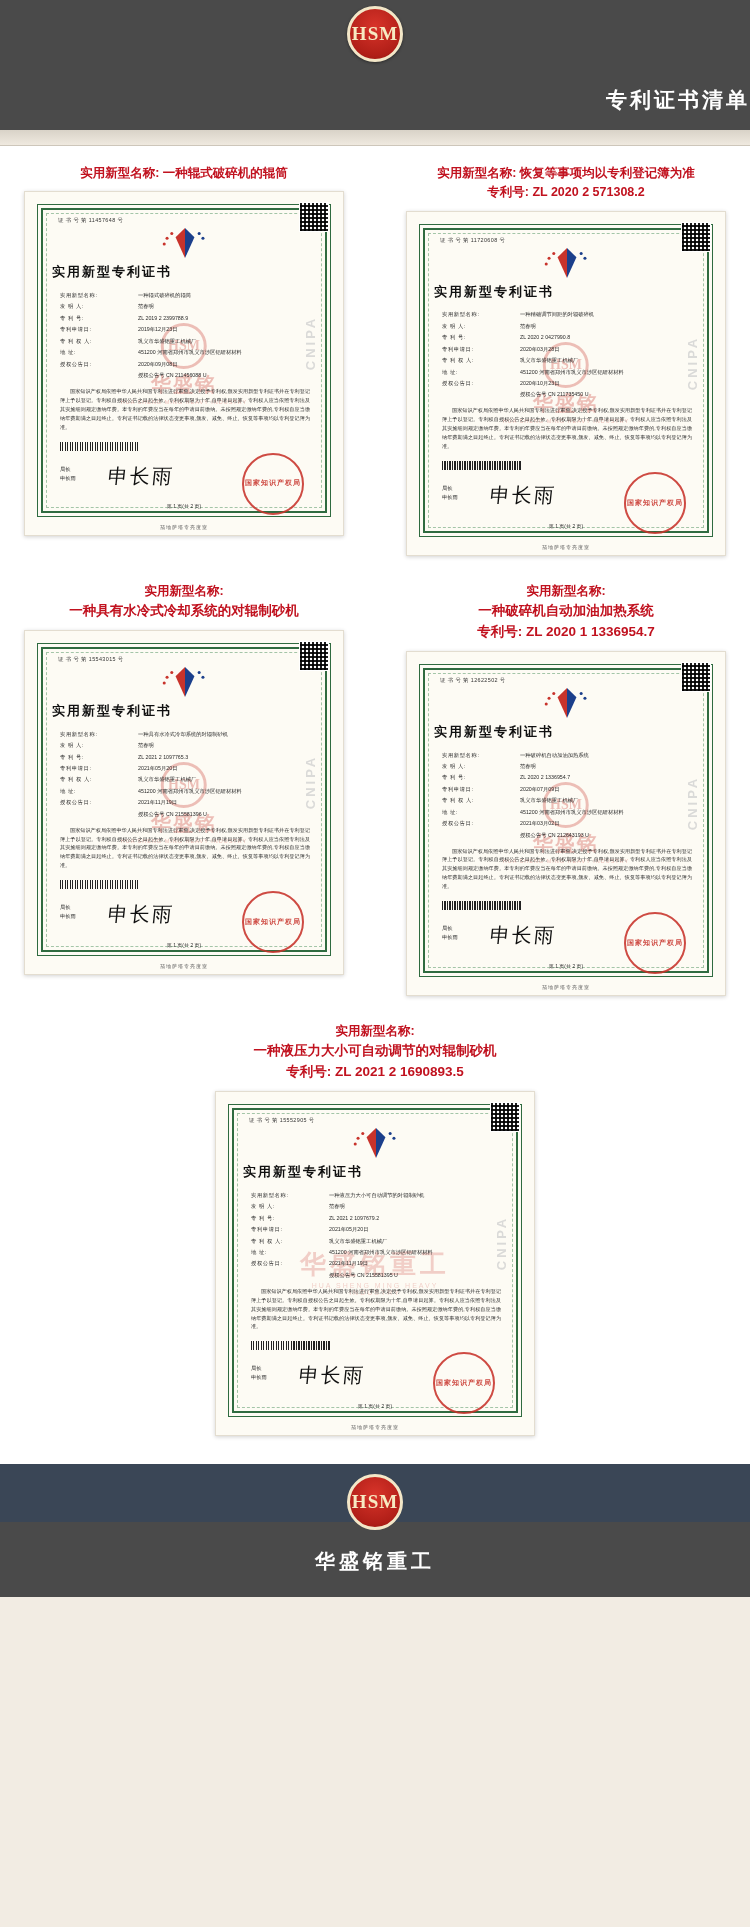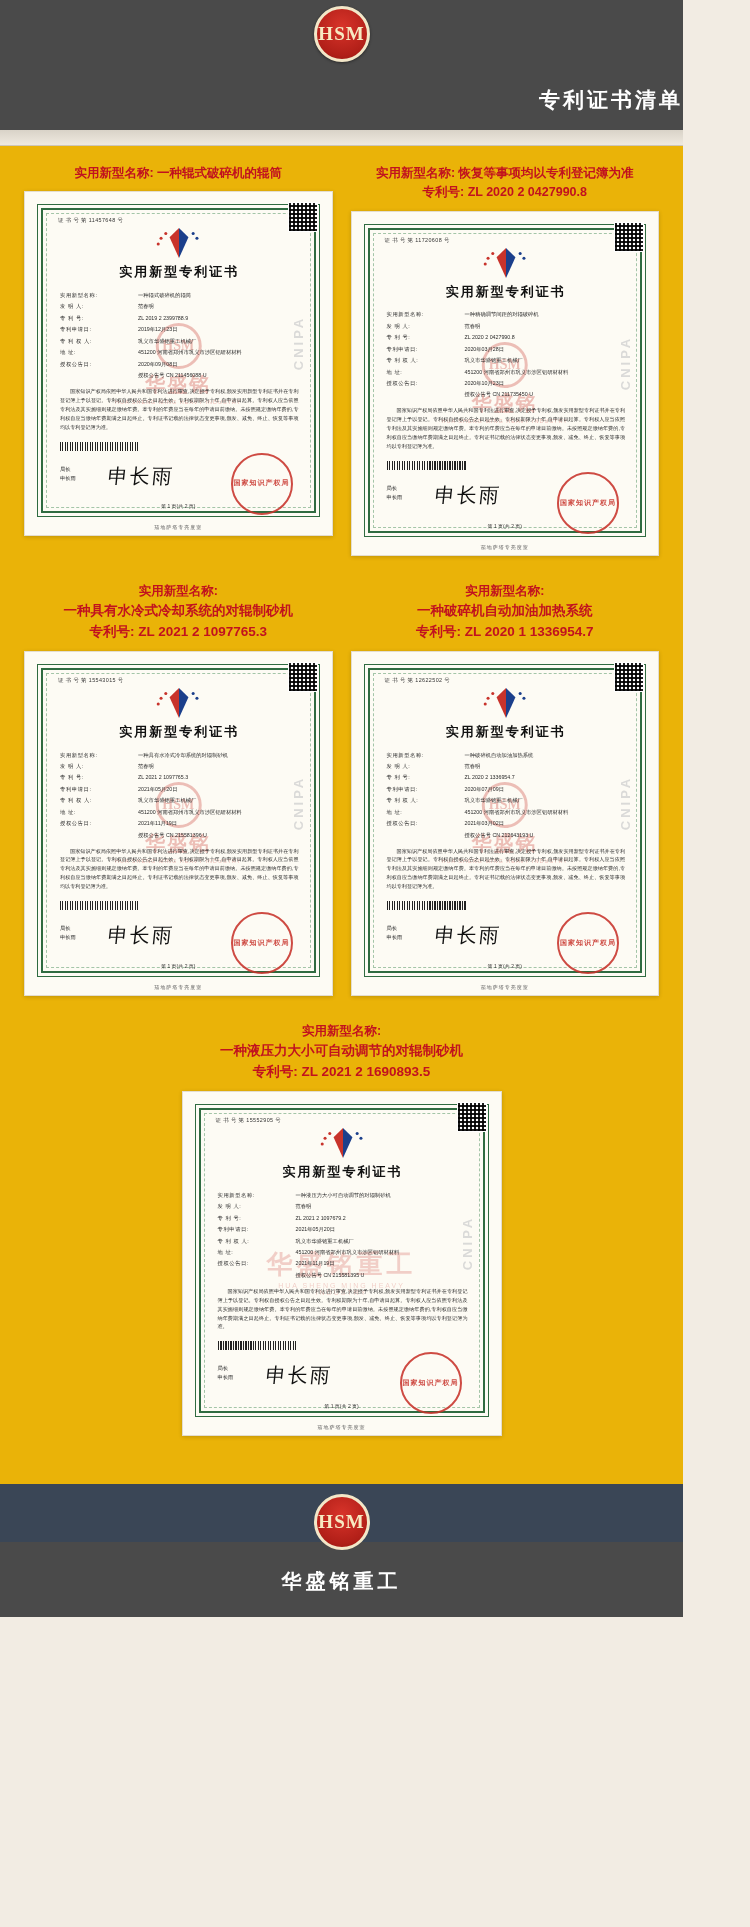--- a/index.html
+++ b/index.html
@@ -3,21 +3,21 @@
 <meta charset="utf-8">
 <style>
   * { box-sizing: border-box; }
   html, body { margin:0; padding:0; }
   body {
     width:750px;
     font-family:"Liberation Sans","DejaVu Sans",sans-serif;
     background:#f2ece3;
     color:#222;
   }
-  .page { width:683px; position:relative; }
+  .page { width:750px; position:relative; }
 
   
   .top-band {
     background:#4a4a4a;
     height:72px;
     position:relative;
   }
   .logo-badge {
     position:absolute;
     left:50%; top:6px;
@@ -50,22 +50,22 @@
     letter-spacing:3px;
   }
   .band-edge {
     height:16px;
     background:linear-gradient(#d9d3c8,#efe9df);
     border-bottom:1px solid #cdc6ba;
   }
 
   
   .content {
-    background:#eab308;
-    padding:18px 24px 22px;
+    background:#ffffff;
+    padding:18px 24px 2px;
   }
   .row {
     display:flex;
     justify-content:space-between;
     gap:18px;
     margin-bottom:26px;
   }
   .row.single { justify-content:center; }
   .cert-block { width:320px; }
 
@@ -131,21 +131,21 @@
     z-index:4;
   }
   .emblem {
     text-align:center;
     margin:2px 0 0;
     position:relative;
     height:34px;
   }
   .emblem svg { height:34px; }
   .cert-title {
-    text-align:center;
+    text-align:left;
     font-size:13px;
     font-weight:bold;
     letter-spacing:2px;
     color:#111;
     margin:2px 0 10px;
     font-family:"Liberation Serif","DejaVu Serif",serif;
   }
   .fields { margin:0 8px; }
   .field {
     display:flex;
@@ -396,21 +396,21 @@
             </div>
           </div>
           <div class="page-foot">第 1 页(共 2 页)</div>
           <div class="card-foot">茄地萨塔专亮度室</div>
         </div>
       </div>
 
       <div class="cert-block">
         <div class="cert-head">
           <span class="ln">实用新型名称: 恢复等事项均以专利登记簿为准</span>
-          <span class="ln">专利号: ZL 2020 2 0427990.8</span>
+          <span class="ln">专利号: ZL 2020 2 571308.2</span>
         </div>
         <div class="cert-card">
           <div class="cert-inner"></div>
           <div class="qr"></div>
           <div class="wm wm-cnipa">CNIPA</div>
           <div class="wm wm-hsm">
             <div class="ring">HSM</div>
             <div class="cn">华盛铭</div>
             <div class="en">HUA SHENG MING HEAVY INDUSTRY</div>
           </div>
@@ -480,21 +480,20 @@
         </div>
       </div>
     </div>
 
     <div class="row">
 
       <div class="cert-block">
         <div class="cert-head">
           <span class="ln">实用新型名称:</span>
           <span class="ln big">一种具有水冷式冷却系统的对辊制砂机</span>
-          <span class="ln big">专利号: ZL 2021 2 1097765.3</span>
         </div>
         <div class="cert-card">
           <div class="cert-inner"></div>
           <div class="qr"></div>
           <div class="wm wm-cnipa">CNIPA</div>
           <div class="wm wm-hsm">
             <div class="ring">HSM</div>
             <div class="cn">华盛铭</div>
             <div class="en">HUA SHENG MING HEAVY INDUSTRY</div>
           </div>

